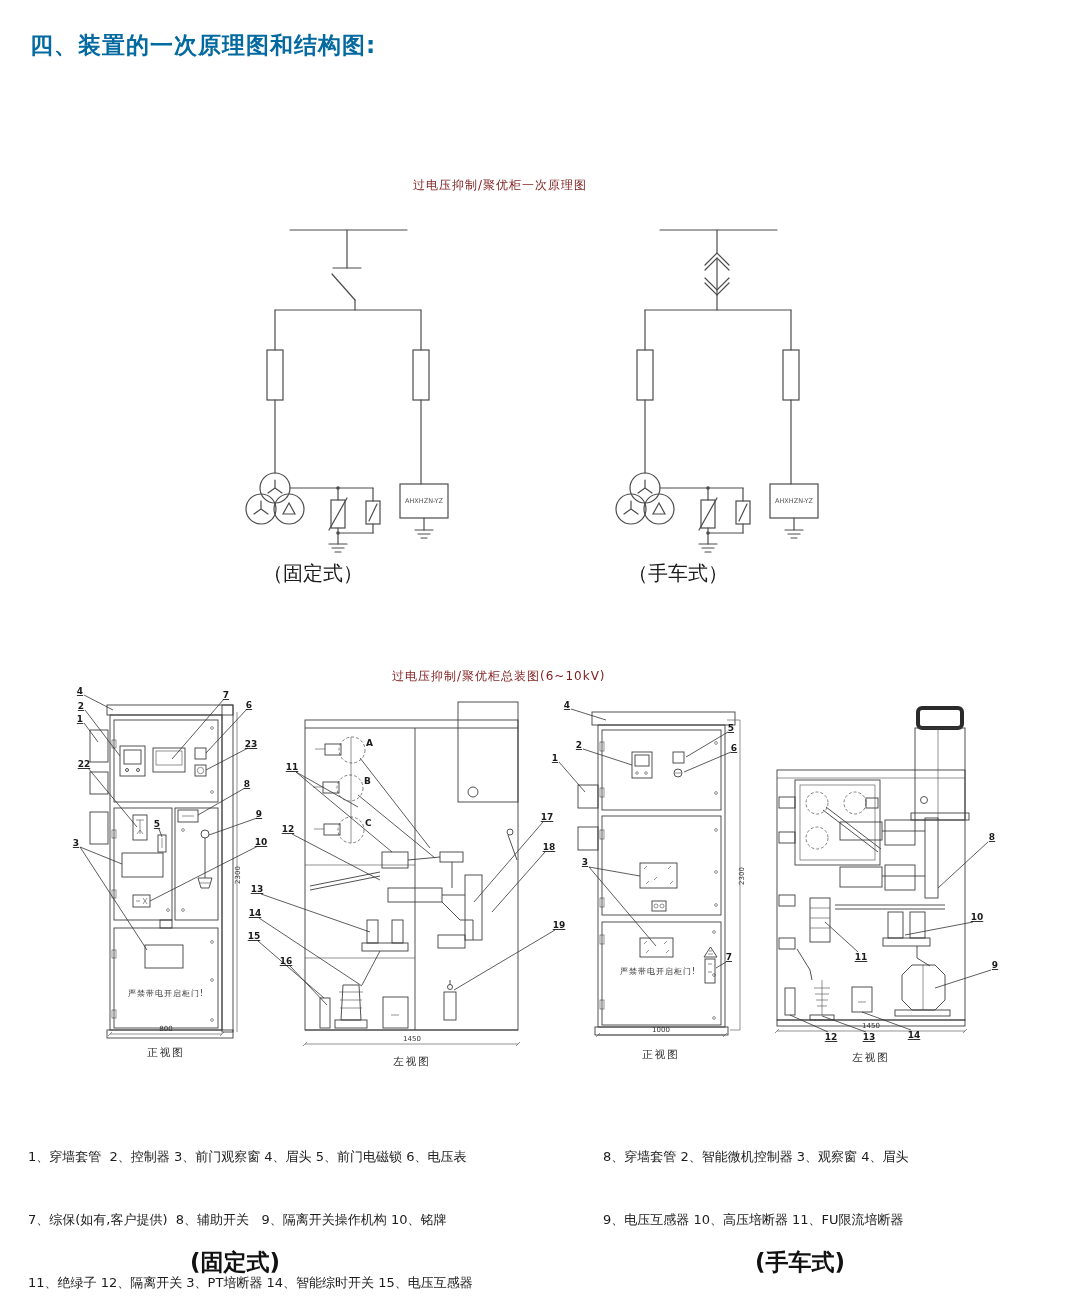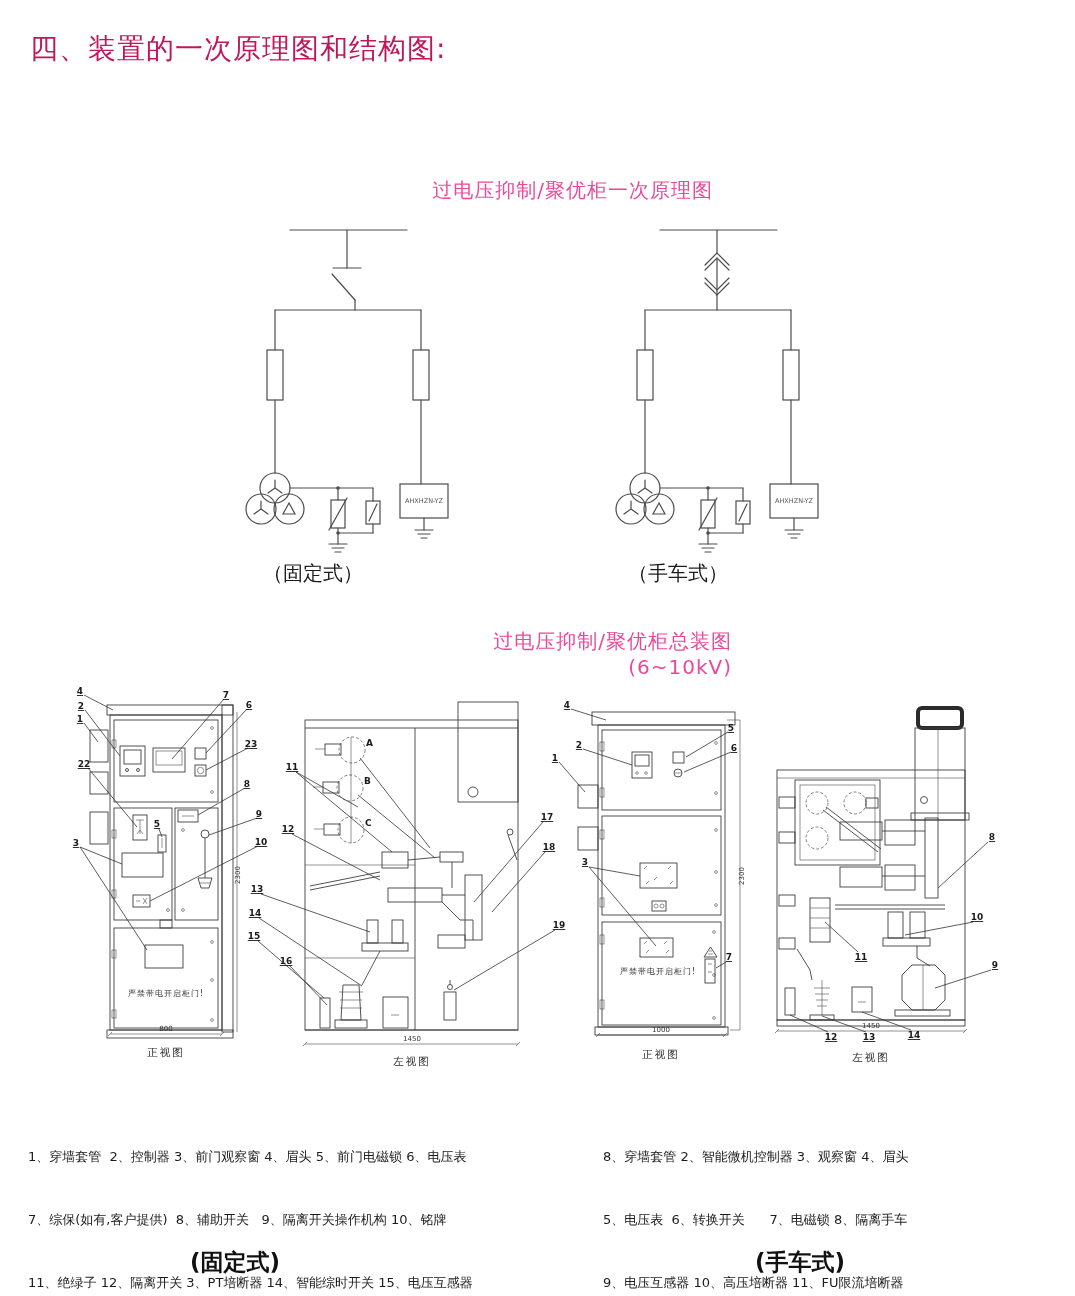--- a/index.html
+++ b/index.html
@@ -3,24 +3,24 @@
 <meta charset="utf-8">
 <style>
   * { margin:0; padding:0; box-sizing:border-box; }
   html,body { background:#ffffff; }
   body {
     width:1075px; height:1296px; position:relative; overflow:hidden;
     font-family:"DejaVu Sans","Liberation Sans",sans-serif;
   }
   .heading {
     position:absolute; left:30px; top:30px;
-    font-size:28px; font-weight:normal; color:#be185d; letter-spacing:1px;
+    font-size:23px; font-weight:bold; color:#0369a1; letter-spacing:1px;
   }
   .sec-title {
-    position:absolute; font-size:20px; color:#ec4899; text-align:right;
+    position:absolute; font-size:12px; color:#7f1d1d; text-align:left;
     letter-spacing:1px;
   }
   .schem-label {
     position:absolute; font-size:20px; color:#1c1c1c; text-align:left; width:160px;
   }
   svg { position:absolute; }
   svg text { font-family:"DejaVu Sans","Liberation Sans",sans-serif; fill:#222; }
   .sline { stroke:#4c4c4c; stroke-width:1.2; fill:none; stroke-linecap:round; }
   .dline { stroke:#3e3e3e; stroke-width:0.9; fill:none; }
   .tline { stroke:#4a4a4a; stroke-width:0.6; fill:none; }
@@ -173,21 +173,21 @@
   <g>
     <line class="sline" x1="170" y1="312" x2="188" y2="312"></line>
     <line class="sline" x1="173" y1="316" x2="185" y2="316"></line>
     <line class="sline" x1="176" y1="320" x2="182" y2="320"></line>
   </g>
 </svg>
 
 <div class="schem-label" style="left:263px; top:560px;">（固定式）</div>
 <div class="schem-label" style="left:628px; top:560px;">（手车式）</div>
 
-<div class="sec-title" style="left:392px; top:628px; width:340px;">过电压抑制/聚优柜总装图(6~10kV)</div>
+<div class="sec-title" style="left:392px; top:668px; width:340px;">过电压抑制/聚优柜总装图(6~10kV)</div>
 
 <svg style="left:40px; top:680px;" width="1035" height="430" viewBox="0 0 1035 430">
   <defs>
     <pattern id="hv" width="4" height="8" patternUnits="userSpaceOnUse">
       <line x1="2" y1="0" x2="2" y2="8" stroke="#555" stroke-width="1"></line>
     </pattern>
   </defs>
 
   <g>
     <g>
@@ -590,19 +590,18 @@
 <div class="parts" style="left:28px; top:1104px; width:500px;">
   <div>1、穿墙套管  2、控制器 3、前门观察窗 4、眉头 5、前门电磁锁 6、电压表</div>
   <div>7、综保(如有,客户提供)  8、辅助开关   9、隔离开关操作机构 10、铭牌</div>
   <div>11、绝绿子 12、隔离开关 3、PT培断器 14、智能综时开关 15、电压互感器</div>
   
   
 </div>
 
 <div class="parts" style="left:603px; top:1104px; width:440px;">
   <div>8、穿墙套管 2、智能微机控制器 3、观察窗 4、眉头</div>
-  <div>5、电压表  6、转换开关      7、电磁锁 8、隔离手车</div>
   <div>9、电压互感器 10、高压培断器 11、FU限流培断器</div>
   
 </div>
 
 <div class="big-label" style="left:145px; top:1206px;">(固定式)</div>
 <div class="big-label" style="left:710px; top:1206px;">(手车式)</div>
 
 </body></html>

